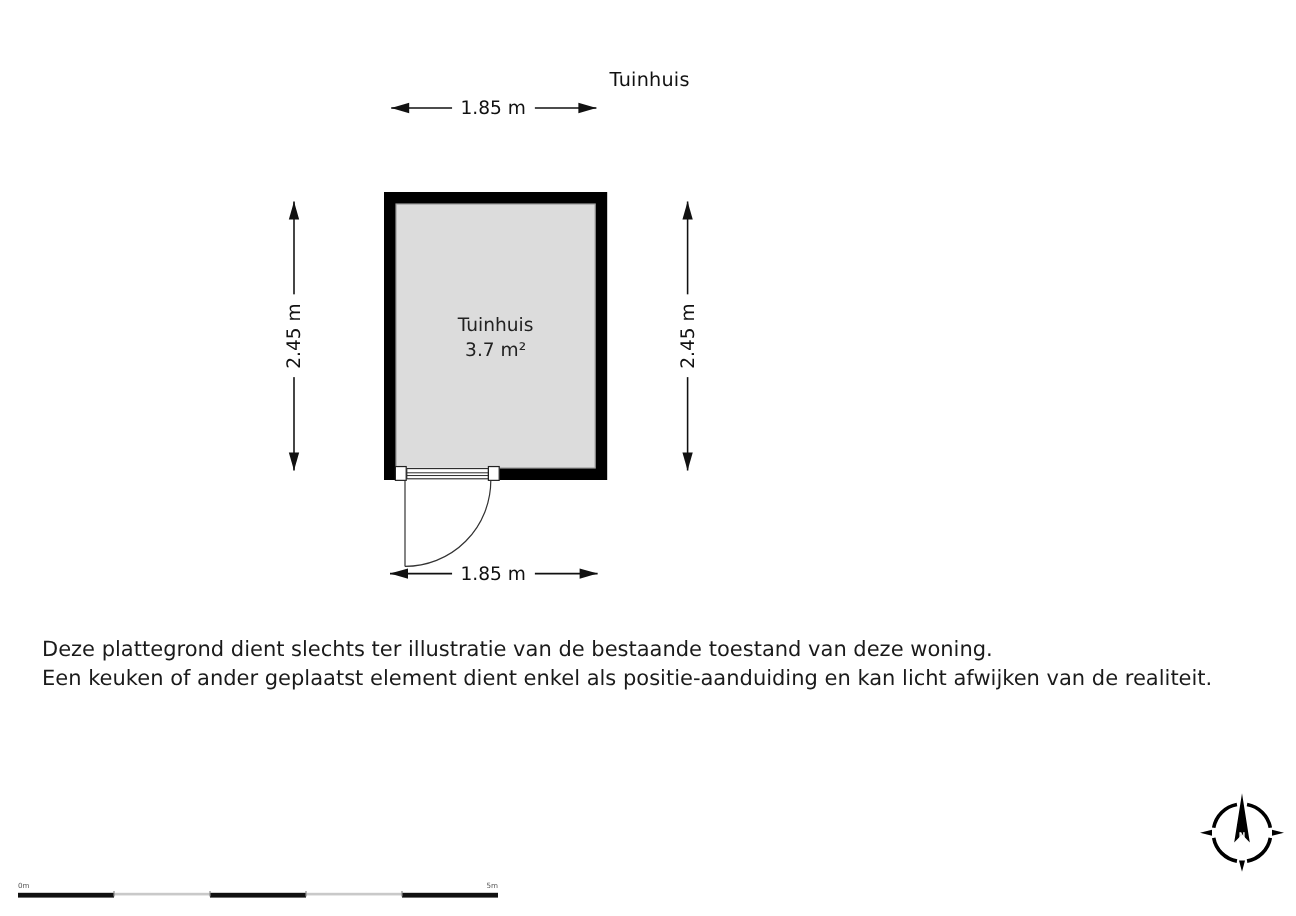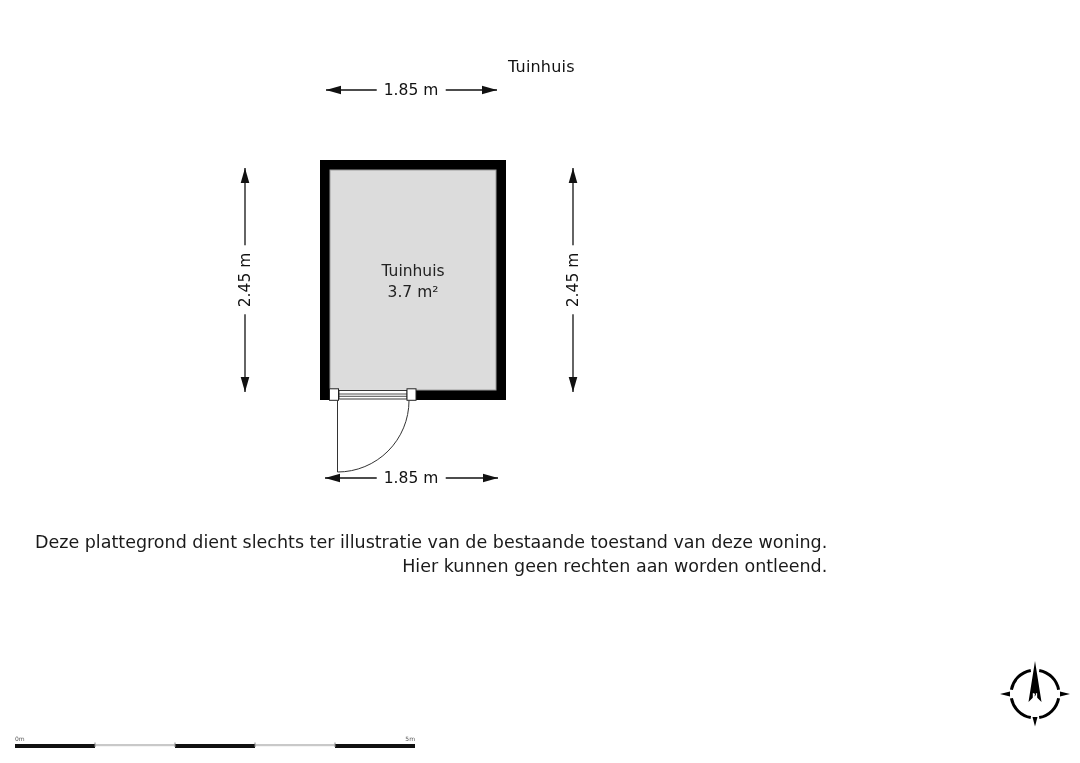--- a/index.html
+++ b/index.html
@@ -18,21 +18,21 @@
   }
   .dim-label.h-top{left:411px;top:90px;}
   .dim-label.h-bottom{left:411px;top:478px;}
   .dim-label.v-left{left:245px;top:280px;transform:translate(-50%,-50%) rotate(-90deg);}
   .dim-label.v-right{left:573px;top:280px;transform:translate(-50%,-50%) rotate(-90deg);}
   .room-label{
     left:413px;top:282px;transform:translate(-50%,-50%);
     text-align:center;font-size:15.5px;line-height:21px;color:#222;white-space:nowrap;
   }
   .disclaimer{
-    left:35px;top:531px;font-size:17.5px;line-height:23.5px;color:#1a1a1a;white-space:nowrap;text-align:right;
+    left:35px;top:531px;font-size:17.5px;line-height:23.5px;color:#1a1a1a;white-space:nowrap;
   }
   .scale-label{font-size:6px;color:#555;line-height:6px;}
   .scale-label.start{left:15px;top:736px;}
   .scale-label.end{left:415px;top:736px;transform:translateX(-100%);}
 </style>
 </head>
 <body>
 
 <div class="canvas">
 
@@ -112,19 +112,19 @@
   <div class="abs dim-label v-left">2.45 m</div>
   <div class="abs dim-label v-right">2.45 m</div>
 
   <div class="abs room-label">
     <div>Tuinhuis</div>
     <div>3.7 m²</div>
   </div>
 
   <div class="abs disclaimer">
     <div>Deze plattegrond dient slechts ter illustratie van de bestaande toestand van deze woning.</div>
-    <div>Hier kunnen geen rechten aan worden ontleend.</div>
+    <div>Een keuken of ander geplaatst element dient enkel als positie-aanduiding en kan licht afwijken van de realiteit.</div>
   </div>
 
   <div class="abs scale-label start">0m</div>
   <div class="abs scale-label end">5m</div>
 
 </div>
 
 </body></html>

